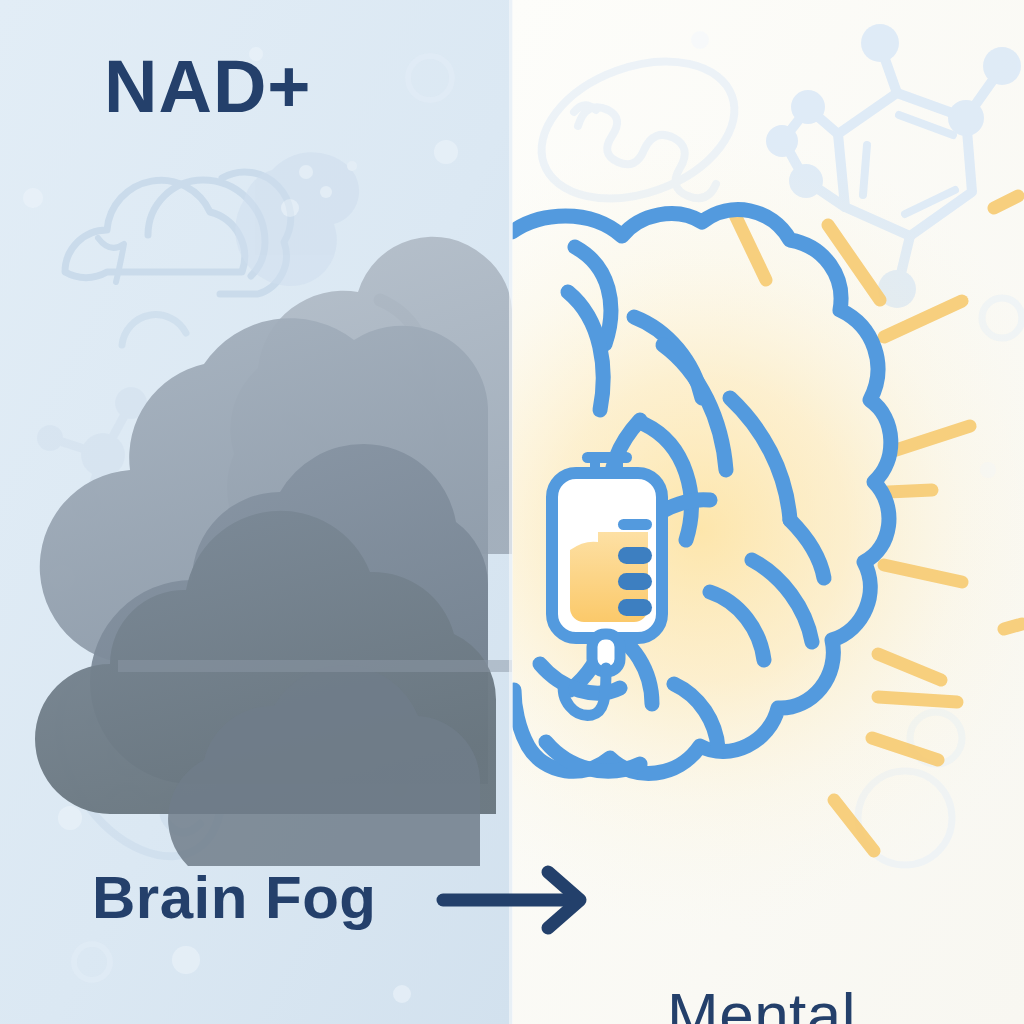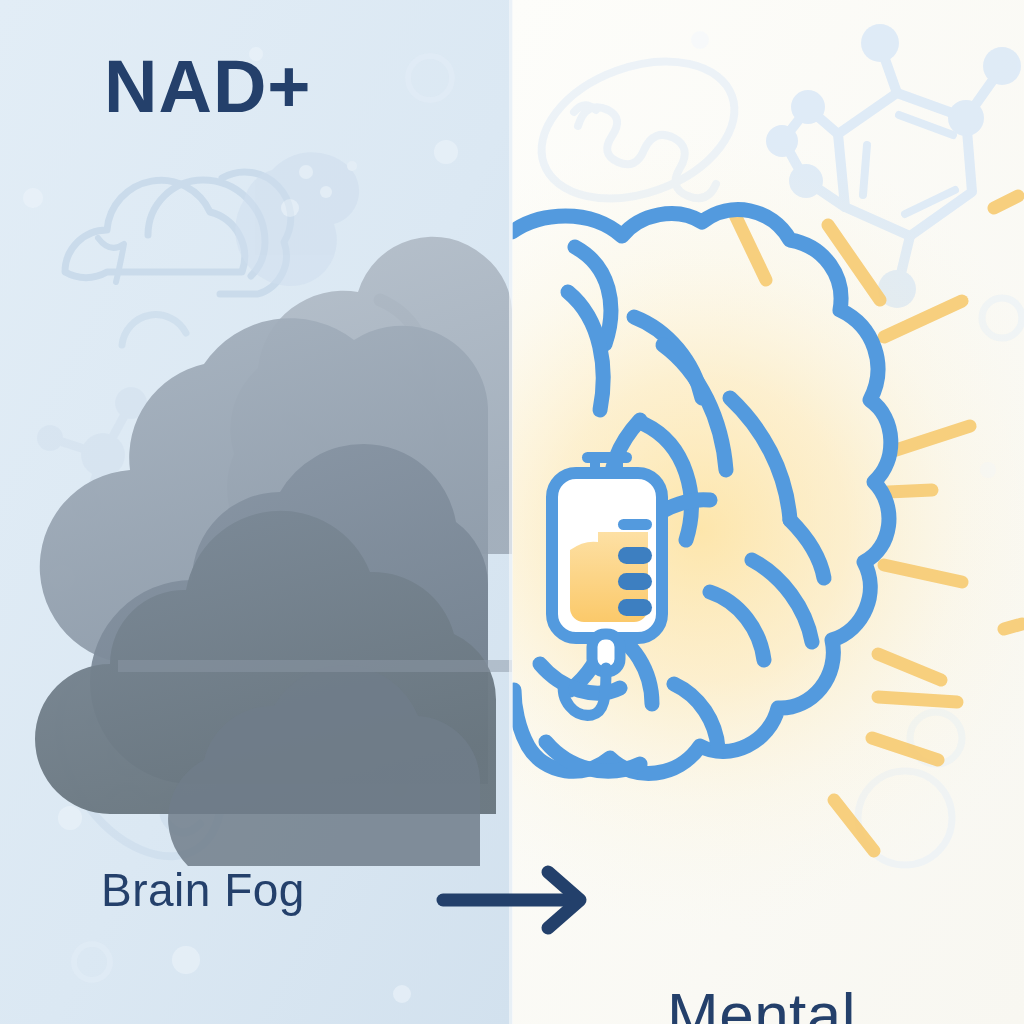--- a/index.html
+++ b/index.html
@@ -33,24 +33,24 @@
     user-select: none;
   }
   #title-nad {
     left: 104px;
     top: 44px;
     font-size: 74px;
     font-weight: 700;
     letter-spacing: 1px;
   }
   #label-left {
-    left: 101px;
+    left: 92px;
     top: 863px;
-    font-size: 46px;
-    font-weight: 400;
+    font-size: 60px;
+    font-weight: 700;
   }
   #label-right {
     left: 667px;
     top: 863px;
     font-size: 62px;
     font-weight: 400;
     line-height: 0.98em;
   }
   #label-right span {
     display: block;

